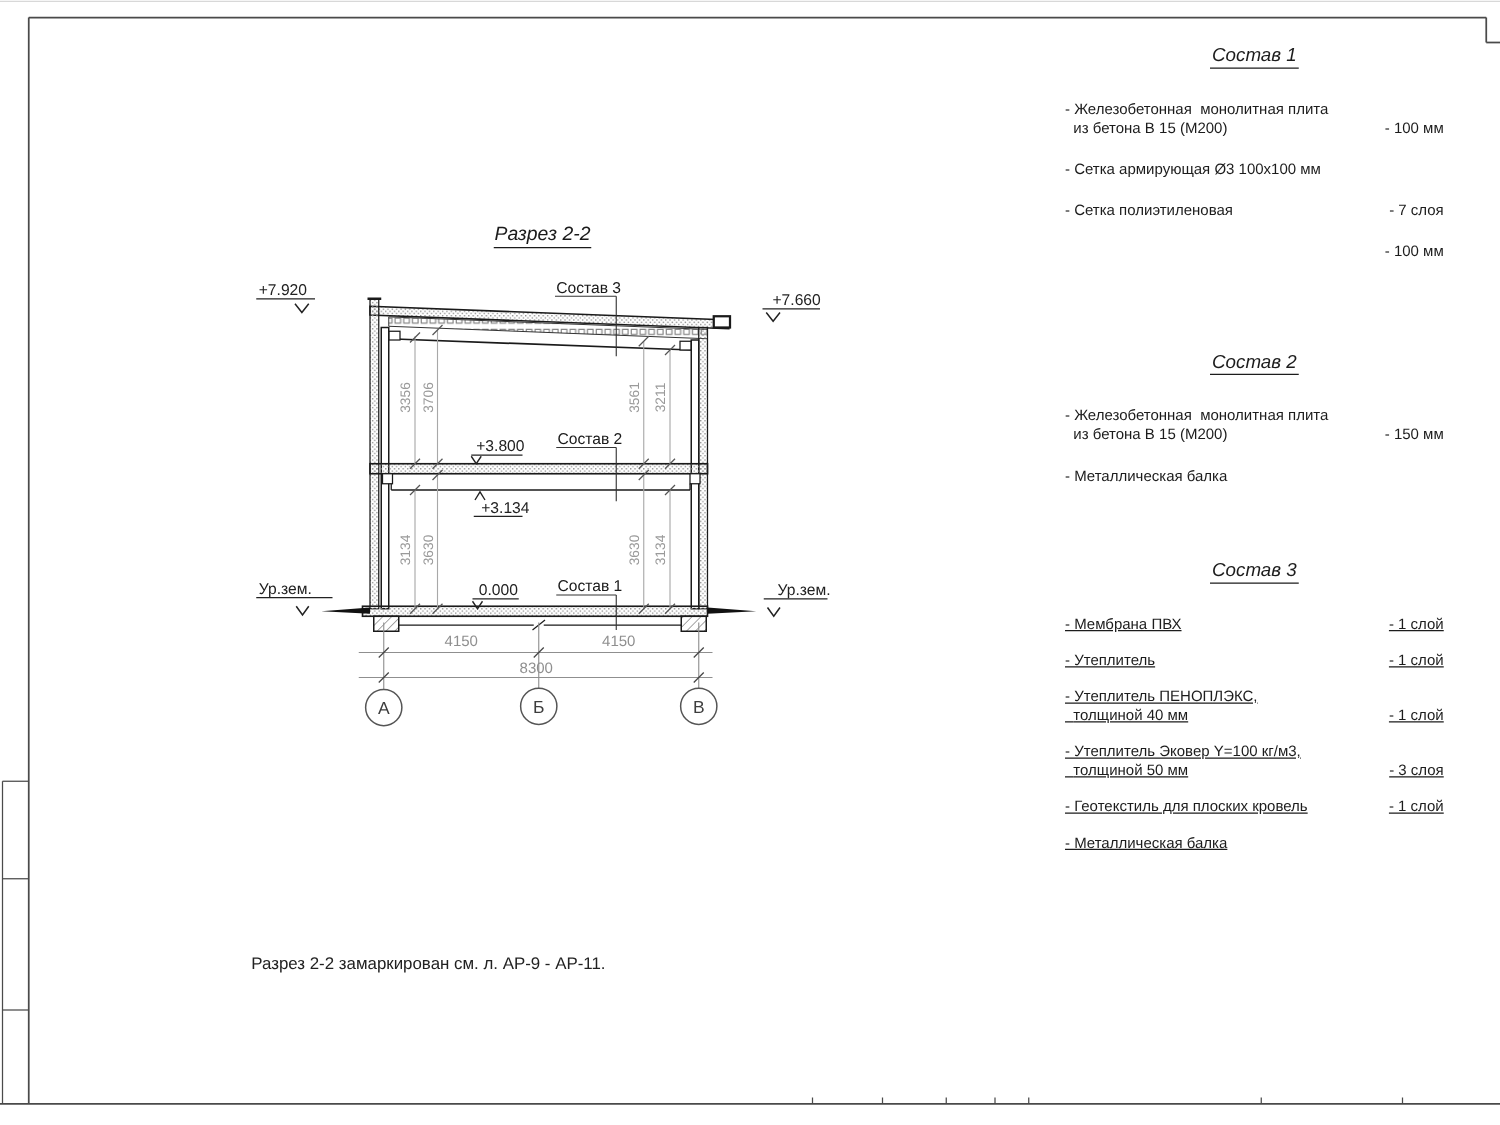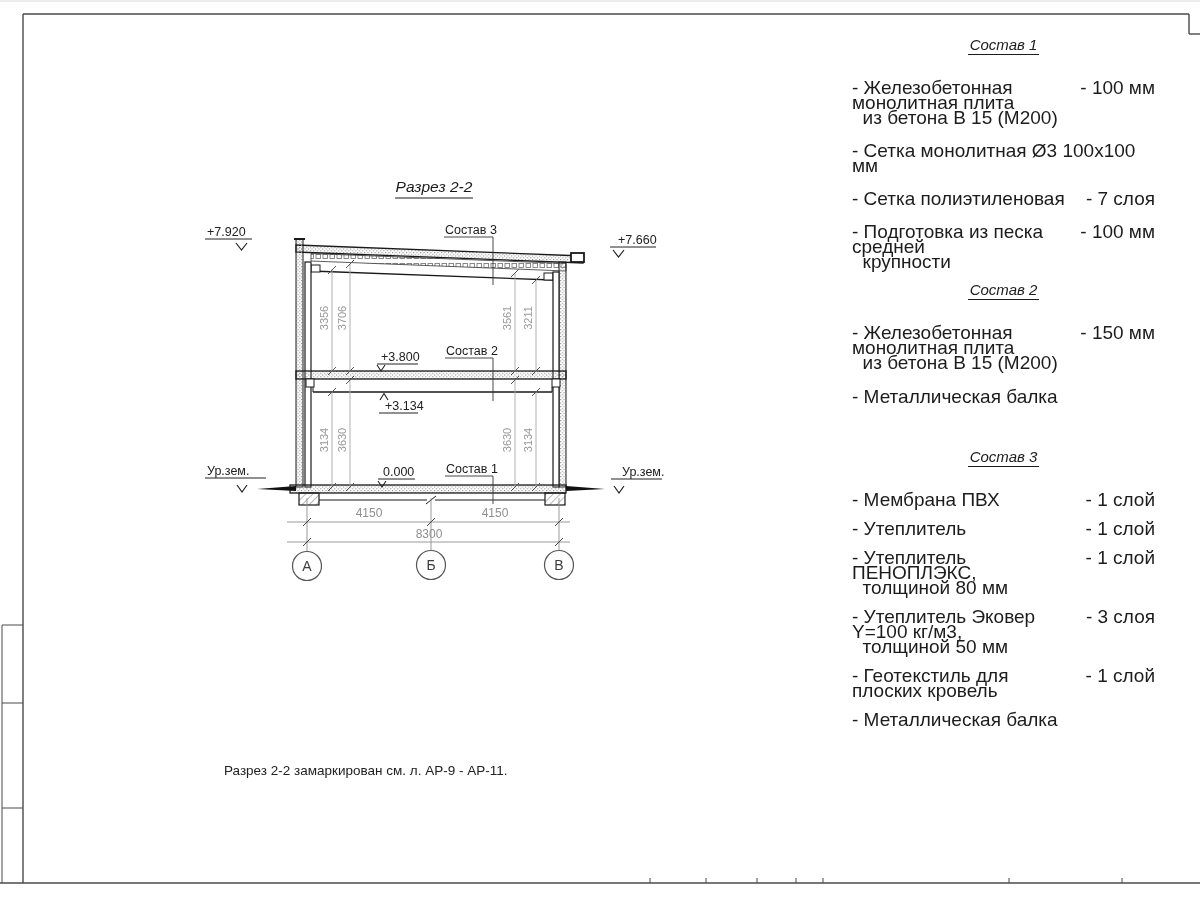--- a/index.html
+++ b/index.html
@@ -9,27 +9,27 @@
   svg text{font-family:"Liberation Sans",sans-serif;}
   .t-title{font-size:15.5px;font-style:italic;fill:#1a1a1a;}
   .t-elev{font-size:12.5px;fill:#222;}
   .t-call{font-size:12.5px;fill:#1a1a1a;}
   .t-dimv{font-size:11px;fill:#9a9a9a;}
   .t-dimh{font-size:12px;fill:#8f8f8f;}
   .t-axis{font-size:14px;fill:#3d3d3d;}
   .panel{position:absolute;left:852px;width:303px;}
   .panel-h{text-align:center;font-size:15px;font-style:italic;line-height:16px;margin:0 0 27px 0;}
   .panel-h span{border-bottom:1.2px solid #1c1c1c;padding:0 2px 1px 2px;}
-  .item{display:flex;align-items:flex-start;font-size:19px;line-height:15px;}
+  .item{display:flex;align-items:flex-end;font-size:12px;line-height:15px;}
   .p1 .item{margin-bottom:18px;}
   .p2 .item{margin-bottom:19px;}
-  .p3 .item{margin-bottom:14px;}
+  .p3 .item{margin-bottom:14px;text-decoration:underline;}
   .lab{white-space:pre-wrap;}
   .qty{margin-left:auto;white-space:nowrap;padding-left:8px;}
-  .note{position:absolute;left:224px;top:763px;font-size:13.5px;color:#222;}
+  .note{position:absolute;left:201px;top:763px;font-size:13.5px;color:#222;}
 </style>
 </head>
 <body>
 
 <svg width="1200" height="900" viewBox="0 0 1200 900">
   <defs>
     <pattern id="stip" width="3.5" height="3.5" patternUnits="userSpaceOnUse">
       <rect x="0" y="0" width="1.1" height="1.1" fill="#8f8f8f"></rect>
       <rect x="1.8" y="1.8" width="1.1" height="1.1" fill="#8f8f8f"></rect>
     </pattern>
@@ -228,29 +228,27 @@
 
 <div class="panel p1" style="top:37px">
   <div class="panel-h"><span>Состав 1</span></div>
   <div>
       <div class="item">
         <span class="lab">- Железобетонная  монолитная плита
   из бетона В 15 (М200)</span>
         <span class="qty">- 100 мм</span>
       </div>
       <div class="item">
-        <span class="lab">- Сетка монолитная Ø3 100х100 мм</span>
+        <span class="lab">- Сетка армирующая Ø3 100х100 мм</span>
       </div>
       <div class="item">
         <span class="lab">- Сетка полиэтиленовая</span>
         <span class="qty">-  7 слоя</span>
       </div>
       <div class="item">
-        <span class="lab">- Подготовка из песка средней
-  крупности</span>
         <span class="qty">- 100 мм</span>
       </div>
     </div>
 </div>
 <div class="panel p2" style="top:282px">
   <div class="panel-h"><span>Состав 2</span></div>
   <div>
       <div class="item">
         <span class="lab">- Железобетонная  монолитная плита
   из бетона В 15 (М200)</span>
@@ -267,21 +265,21 @@
       <div class="item">
         <span class="lab">- Мембрана ПВХ</span>
         <span class="qty">- 1 слой</span>
       </div>
       <div class="item">
         <span class="lab">- Утеплитель</span>
         <span class="qty">- 1 слой</span>
       </div>
       <div class="item">
         <span class="lab">- Утеплитель ПЕНОПЛЭКС,
-  толщиной 80 мм</span>
+  толщиной 40 мм</span>
         <span class="qty">- 1 слой</span>
       </div>
       <div class="item">
         <span class="lab">- Утеплитель Эковер Y=100 кг/м3,
   толщиной 50 мм</span>
         <span class="qty">- 3 слоя</span>
       </div>
       <div class="item">
         <span class="lab">- Геотекстиль для плоских кровель</span>
         <span class="qty">- 1 слой</span>

